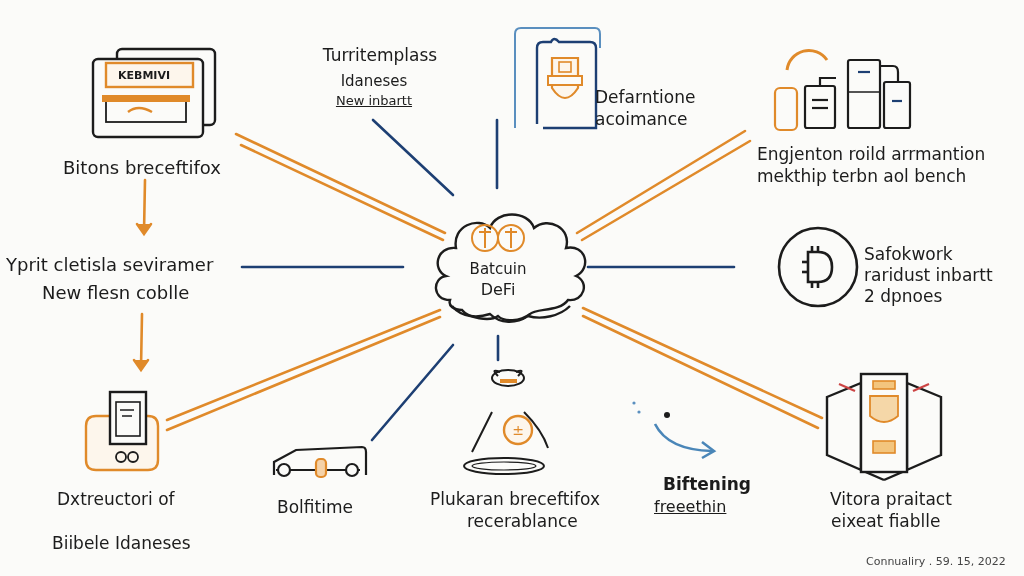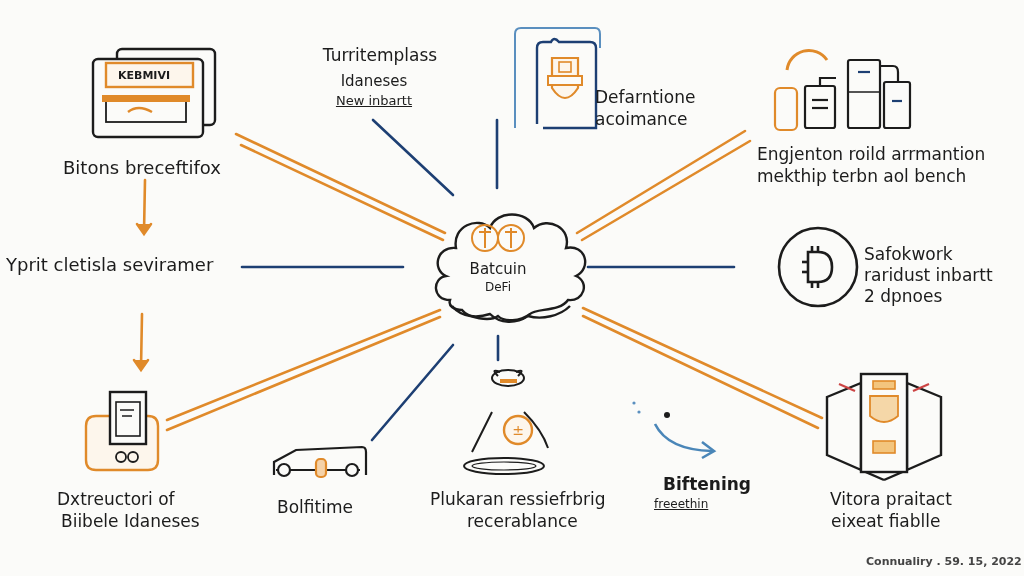--- a/index.html
+++ b/index.html
@@ -8,24 +8,24 @@
     background: #fbfbf9;
     font-family: "DejaVu Sans", sans-serif;
     color: #1c1c1c;
     position: relative;
   }
   #stage { position: absolute; left: 0; top: 0; width: 1024px; height: 576px; }
   .lbl { position: absolute; white-space: nowrap; line-height: 1.2; }
   .c { text-align: center; }
   .f18 { font-size: 18px; }
   .f17 { font-size: 17px; }
-  .f16 { font-size: 12px; }
+  .f16 { font-size: 16px; }
   .f15 { font-size: 15px; }
   .f13 { font-size: 13px; text-decoration: underline; }
-  .f11 { font-size: 11px; font-weight: bold; }
+  .f11 { font-size: 11px; }
   .bold { font-weight: bold; }
   .grey { color: #444; }
 </style>
 </head>
 <body>
 
 <div id="stage">
 
   <svg width="1024" height="576" style="position:absolute;left:0;top:0">
     <g fill="none" stroke-linecap="round">
@@ -179,34 +179,35 @@
   <div class="lbl f15 c" style="left:304px;top:72px;width:140px;">Idaneses</div>
   <div class="lbl f13 c" style="left:304px;top:93px;width:140px;">New inbartt</div>
 
   <div class="lbl f17" style="left:595px;top:87px;">Defarntione</div>
   <div class="lbl f17" style="left:595px;top:109px;">acoimance</div>
 
   <div class="lbl f17" style="left:757px;top:144px;">Engjenton roild arrmantion</div>
   <div class="lbl f18" style="left:6px;top:254px;">Yprit cletisla seviramer</div>
 
   <div class="lbl f17" style="left:757px;top:166px;">mekthip terbn aol bench</div>
+  <div class="lbl f18" style="left:42px;top:282px;">New flesn coblle</div>
 
   <div class="lbl f15 c" style="left:456px;top:260px;width:84px;">Batcuin</div>
   <div class="lbl f16 c" style="left:456px;top:280px;width:84px;">DeFi</div>
 
   <div class="lbl f17" style="left:864px;top:244px;">Safokwork</div>
   <div class="lbl f17" style="left:864px;top:265px;">raridust inbartt</div>
   <div class="lbl f17" style="left:864px;top:286px;">2 dpnoes</div>
 
   <div class="lbl f17" style="left:57px;top:489px;">Dxtreuctori of</div>
-  <div class="lbl f17" style="left:52px;top:511px;margin-left:9px;">Biibele Idaneses</div>
+  <div class="lbl f17" style="left:52px;top:533px;">Biibele Idaneses</div>
 
   <div class="lbl f17" style="left:277px;top:497px;">Bolfitime</div>
 
-  <div class="lbl f17" style="left:430px;top:489px;">Plukaran ressiefrbrig</div>
+  <div class="lbl f17" style="left:430px;top:489px;">Plukaran breceftifox</div>
   <div class="lbl f17" style="left:467px;top:511px;">recerablance</div>
 
   <div class="lbl f17 bold" style="left:663px;top:474px;">Biftening</div>
   <div class="lbl f16" style="left:654px;top:497px;text-decoration:underline;">freeethin</div>
 
   <div class="lbl f17" style="left:830px;top:489px;">Vitora praitact</div>
   <div class="lbl f17" style="left:831px;top:511px;">eixeat fiablle</div>
 
   <div class="lbl f11 grey" style="left:866px;top:555px;">Connualiry . 59. 15, 2022</div>
 </div>

